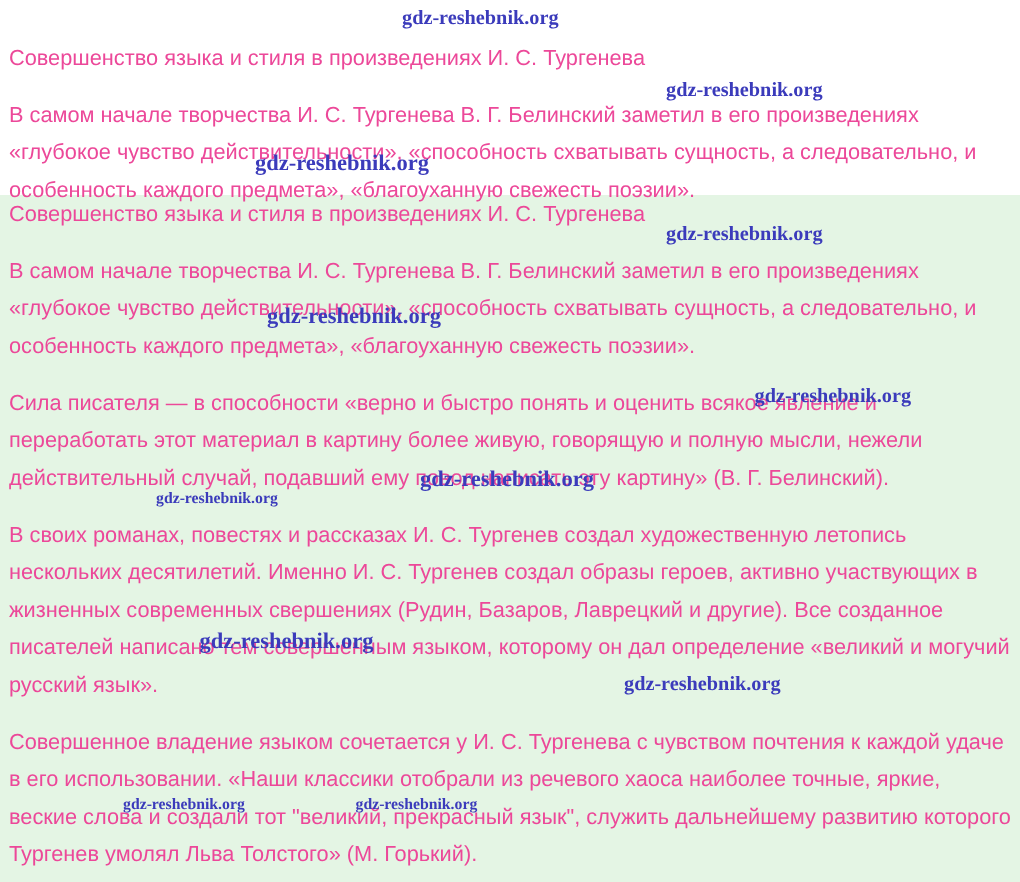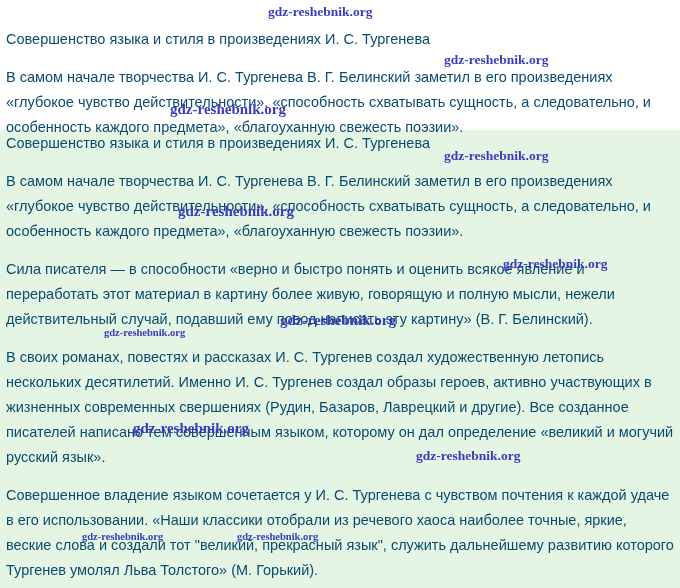--- a/index.html
+++ b/index.html
@@ -38,21 +38,21 @@
     top: 130px;
     width: 680px;
     height: 458px;
     background: #e4f5e4;
   }
   .para {
     margin: 0;
     padding: 0 6px 0 6px;
     font-size: 14.5px;
     line-height: 25px;
-    color: #0c4a6e;
+    color: #ec4899;
     text-align: left;
   }
   
   .block-top {
     position: absolute;
     left: 0;
     top: 27px;
     width: 680px;
   }
   .block-main {

